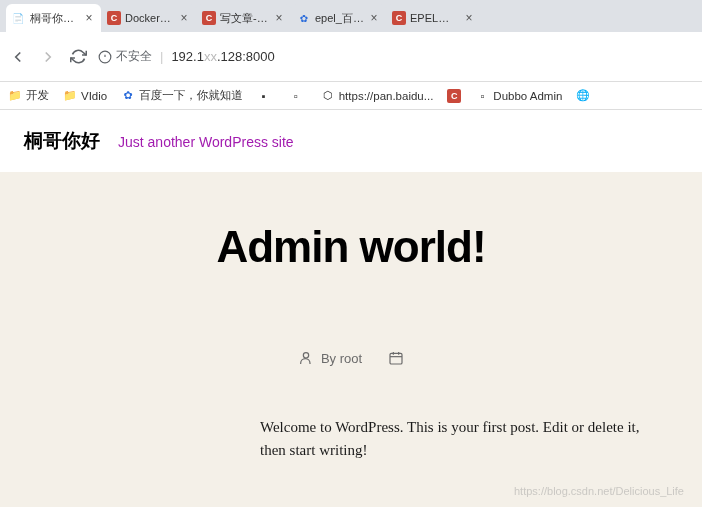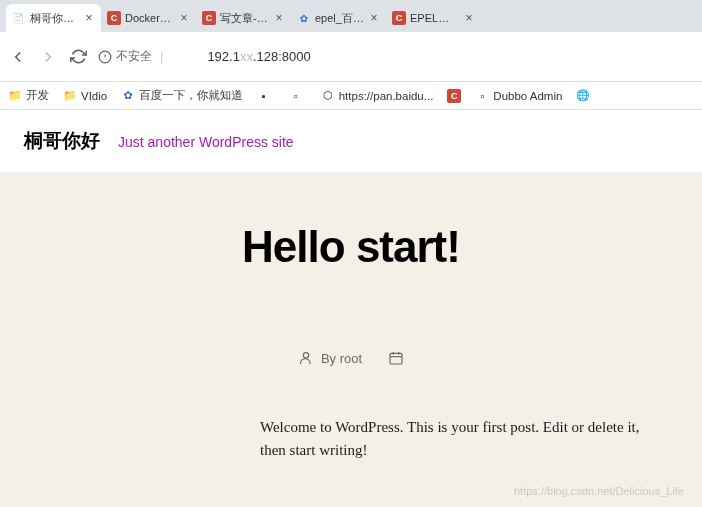--- a/index.html
+++ b/index.html
@@ -84,21 +84,21 @@
       color: #333;
     }
     .insecure {
       display: flex;
       align-items: center;
       gap: 4px;
       color: #5f6368;
       font-size: 12px;
     }
     .url-sep { color: #ccc; margin: 0 2px; }
-    .url-text { color: #333; margin-left: 36px; }
+    .url-text { color: #333; }
     .url-hidden { color: #bbb; }
     .bookmarks-bar {
       display: flex;
       align-items: center;
       height: 28px;
       background: #fff;
       padding: 0 8px;
       gap: 14px;
       border-bottom: 1px solid #ddd;
       font-size: 11.5px;
@@ -306,21 +306,21 @@
   </div>
 </div>
 
 <div class="page-content">
   <div class="site-header">
     <div class="site-title">桐哥你好</div>
     <div class="site-desc">Just another WordPress site</div>
   </div>
 
   <div class="post-area">
-    <h1 class="post-title">Hello start!</h1>
+    <h1 class="post-title">Admin world!</h1>
     <div class="post-meta">
       <div class="meta-item">
         <span class="meta-icon">
           <svg width="16" height="16" viewBox="0 0 24 24" fill="none" stroke="#6b6b6b" stroke-width="1.8">
               <circle cx="12" cy="8" r="4"></circle>
               <path d="M4 21v-1a7 7 0 0114 0v1"></path>
             </svg>
         </span>
         <span><span>By </span><span>root</span></span>
       </div>

